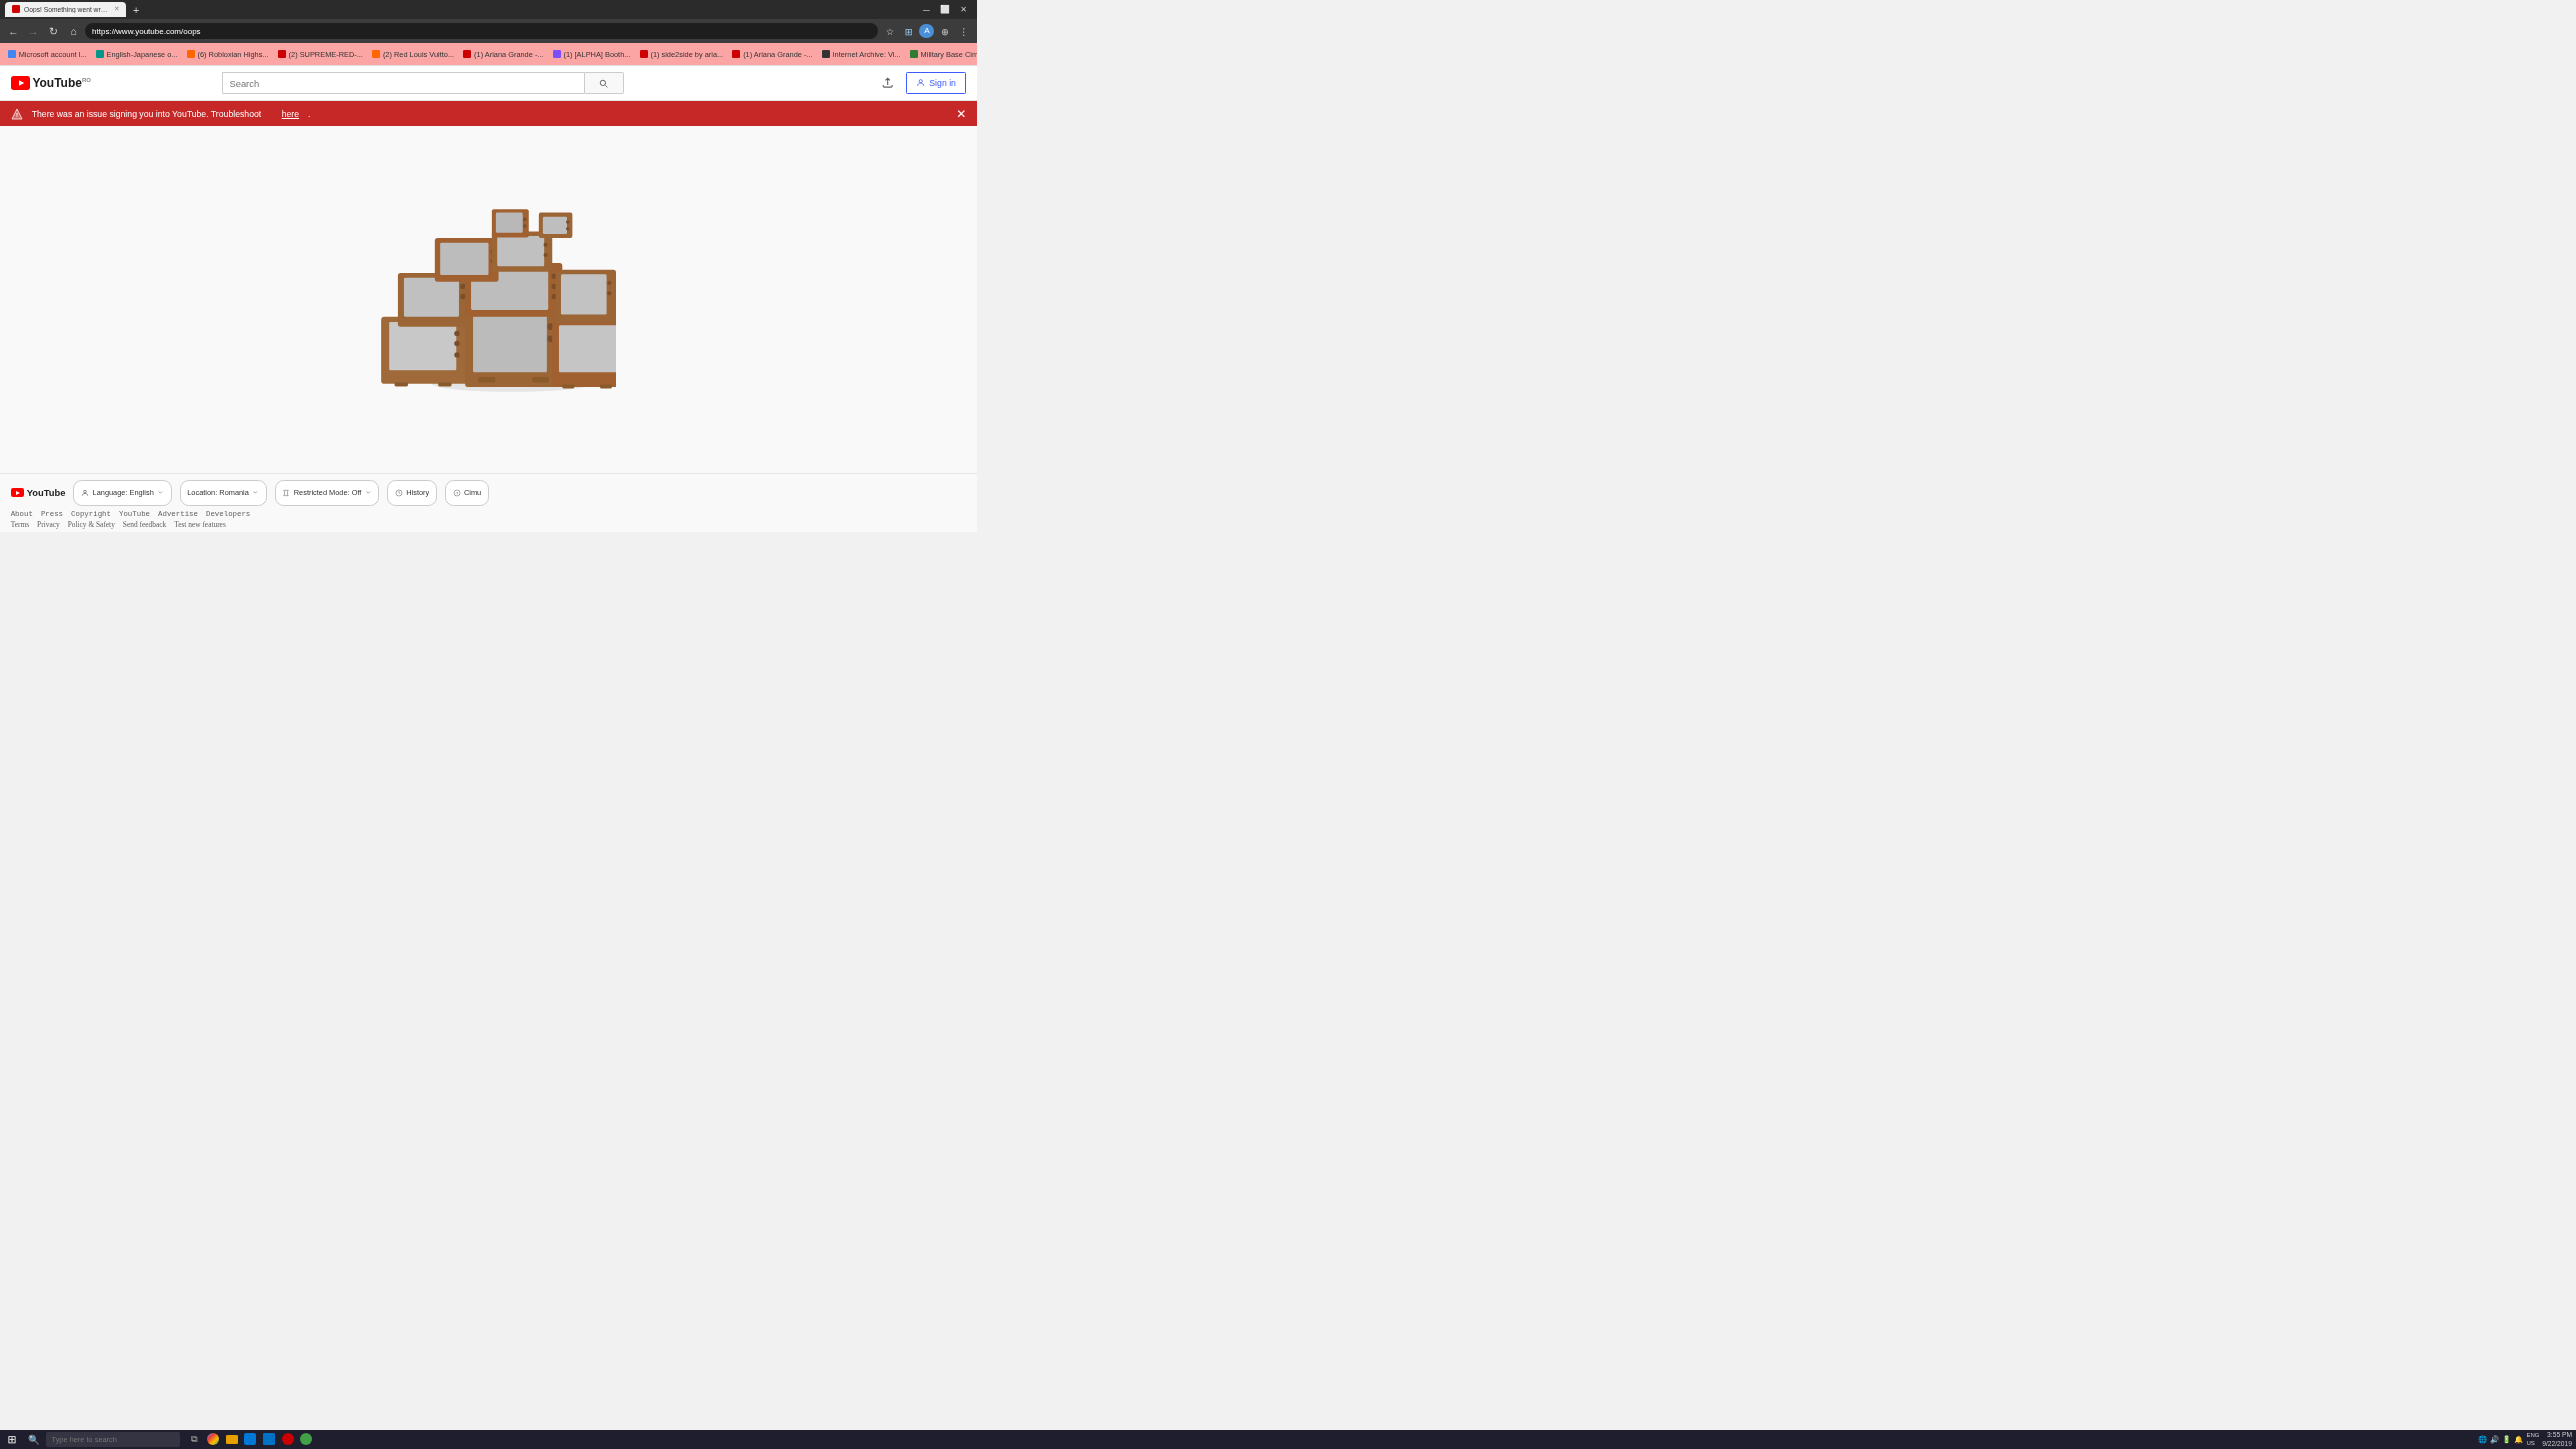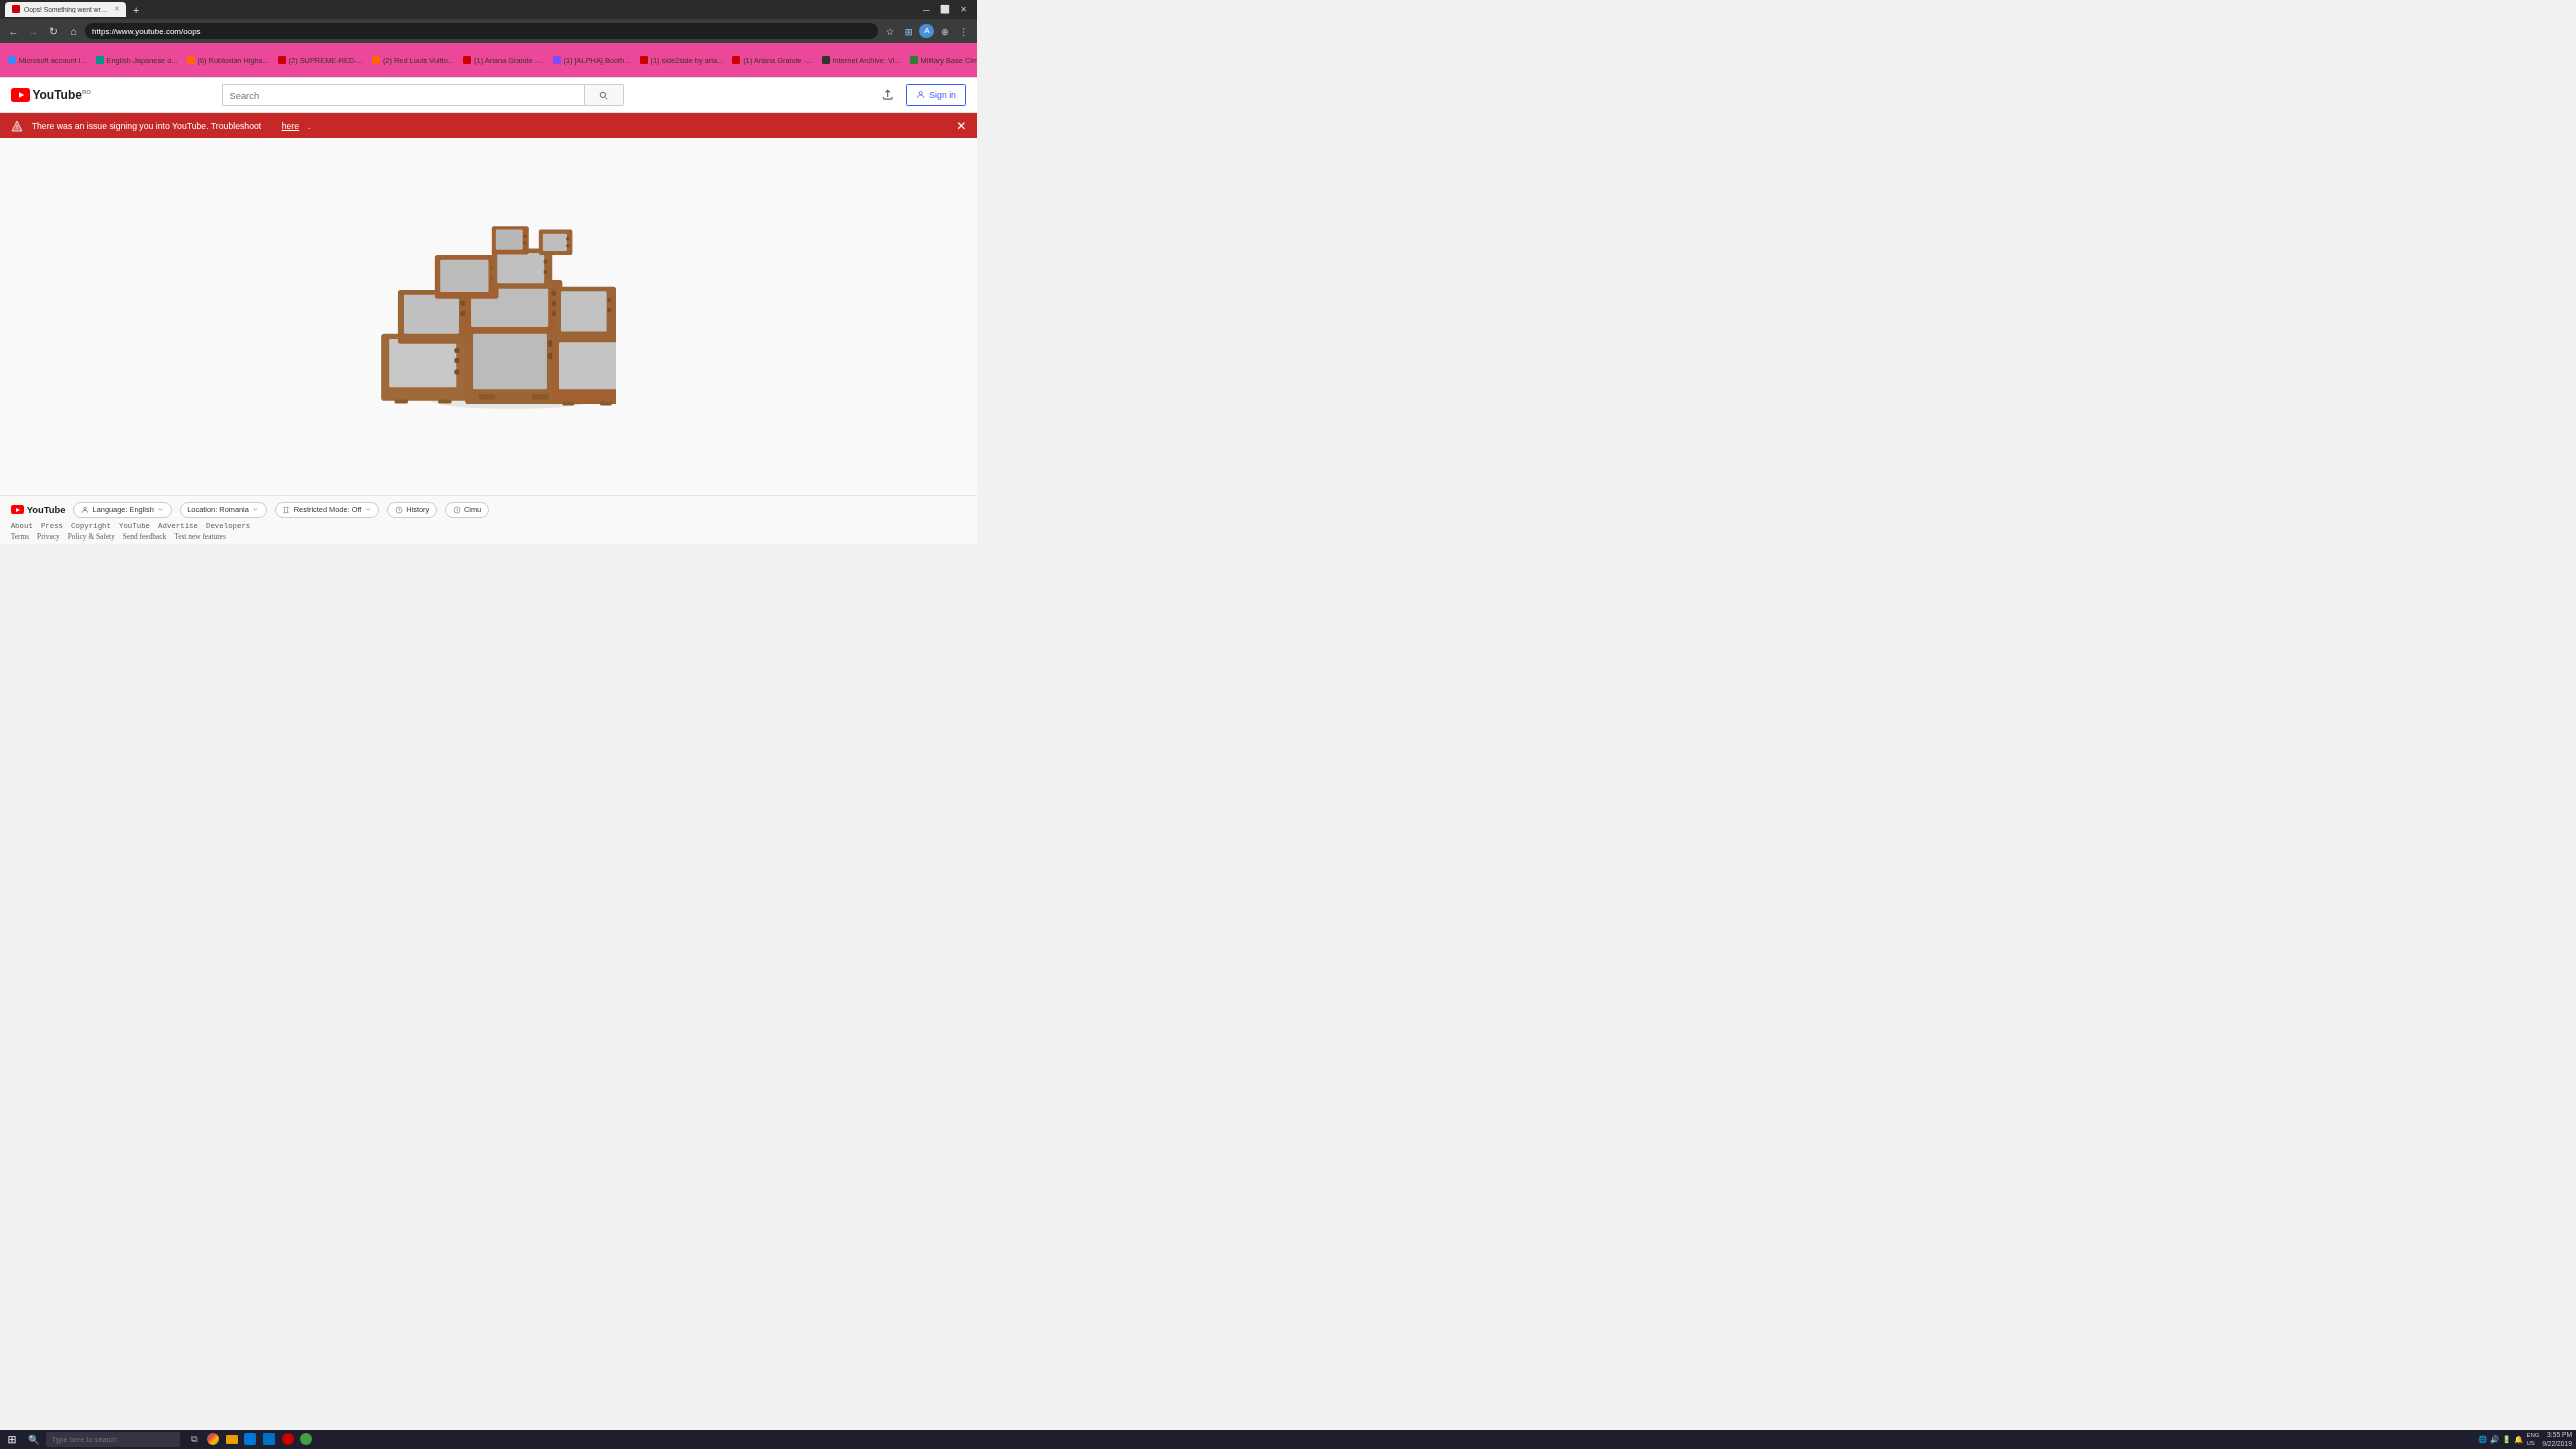--- a/index.html
+++ b/index.html
@@ -88,22 +88,22 @@
       cursor: pointer;
       width: 16px;
       height: 16px;
       display: flex;
       align-items: center;
       justify-content: center;
     }
 
     
     .bookmarks-bar {
-      background: #ec4899;
-      height: 35px;
+      background: #fca5a5;
+      height: 23px;
       display: flex;
       align-items: center;
       padding: 0 4px;
       gap: 1.3px;
       border-bottom: 0.7px solid #ddd;
       overflow: hidden;
     }
     .bookmark-item {
       display: flex;
       align-items: center;
@@ -306,21 +306,21 @@
       display: flex;
       align-items: center;
       justify-content: center;
     }
     .yt-footer-logo-text {
       font-size: 9.4px;
       font-weight: bold;
       color: #212121;
     }
     .footer-btn {
-      height: 16px;
+      height: 26px;
       border: 0.7px solid #ccc;
       border-radius: 8.7px;
       background: #fff;
       padding: 0 6.7px;
       font-size: 7.4px;
       cursor: pointer;
       display: flex;
       align-items: center;
       gap: 3.4px;
       color: #333;

